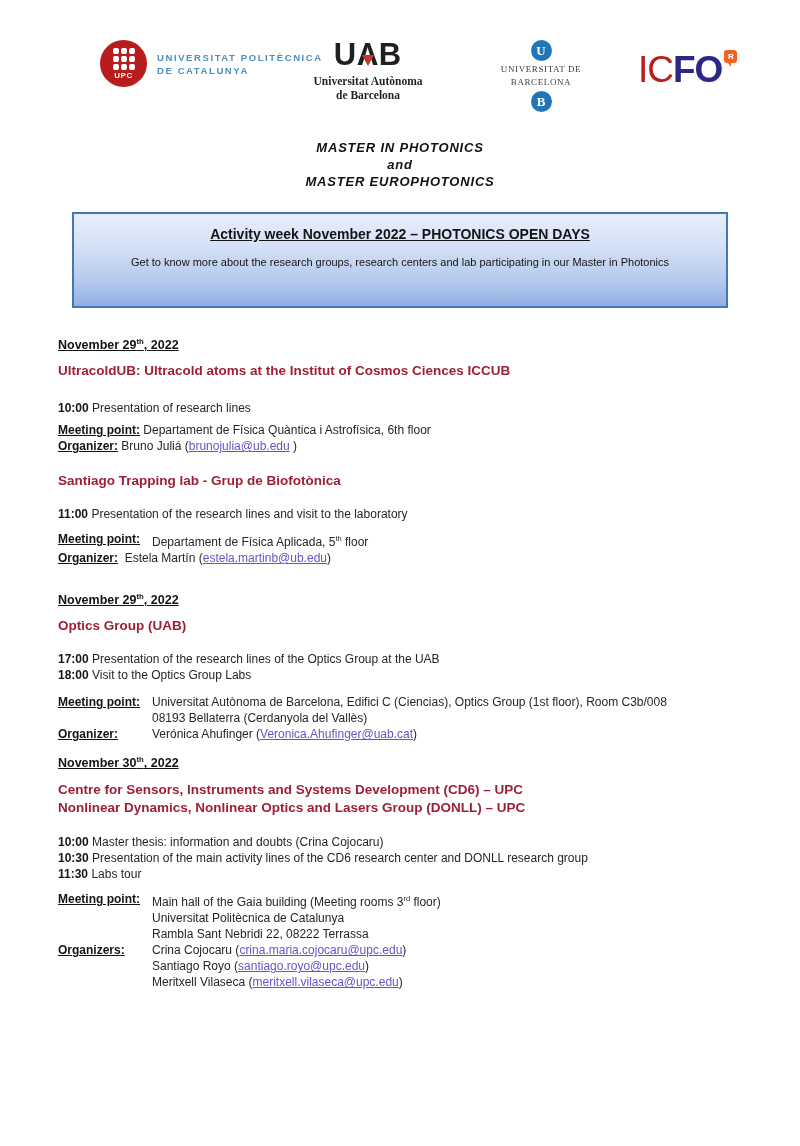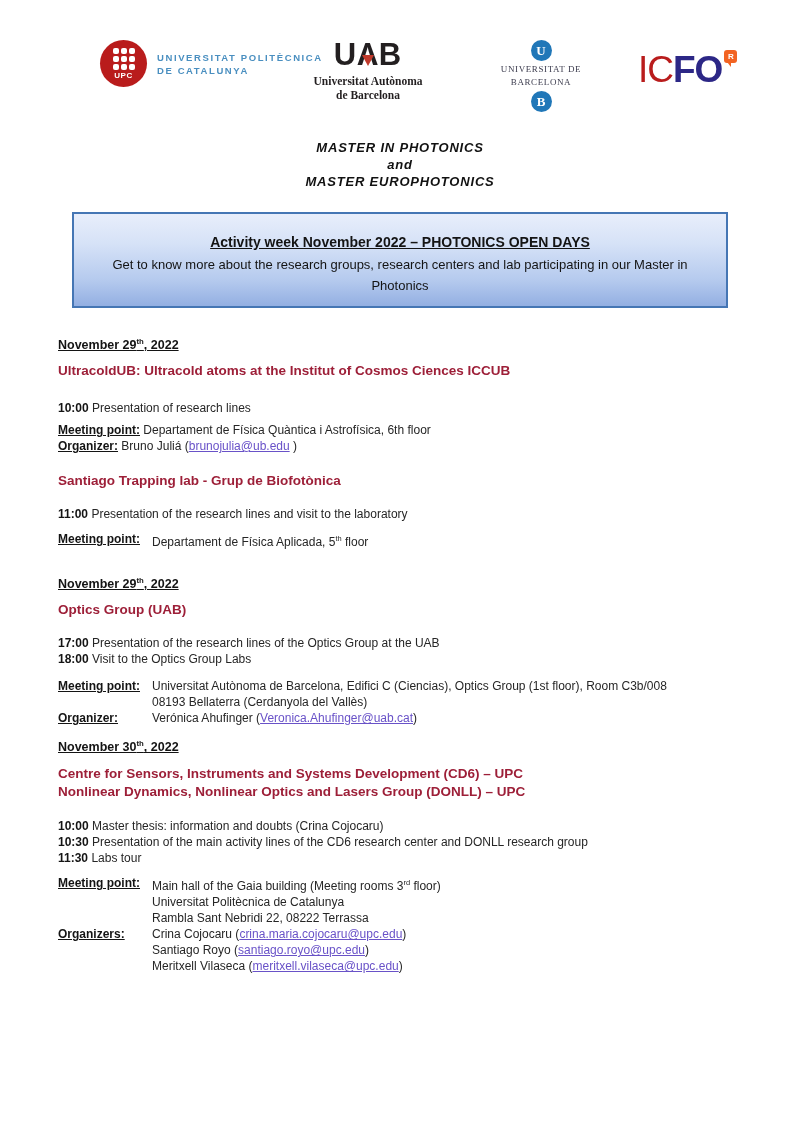--- a/index.html
+++ b/index.html
@@ -36,23 +36,23 @@
   .icfo-mark{display:inline-block;vertical-align:top;position:relative;top:-2px;left:2px;width:13px;height:13px;background:#f26322;color:#fff;
     font-size:8px;font-weight:bold;line-height:13px;text-align:center;border-radius:3px;letter-spacing:0;}
   .icfo-mark::after{content:"";position:absolute;left:3px;bottom:-4px;width:0;height:0;
     border-left:4px solid transparent;border-right:0 solid transparent;border-top:5px solid #f26322;}
   
   .doc-title{margin-top:34px;text-align:center;font-weight:bold;font-style:italic;font-size:13px;line-height:17px;letter-spacing:.8px;color:#111;}
   
   .banner{box-sizing:border-box;margin:22px 0 0 72px;width:656px;height:96px;
     border:2px solid #4576b4;
     background:linear-gradient(to bottom,#e8eefb 0%,#d6e2f7 32%,#b5caee 72%,#93afe2 100%);
-    text-align:center;padding-top:20px;}
+    text-align:center;padding-top:12px;}
   .banner-heading{font-size:14px;font-weight:bold;text-decoration:underline;color:#141414;}
-  .banner-sub{margin:4px auto 0;width:620px;font-size:13px;line-height:21px;color:#141414;}
+  .banner-sub{margin:10px auto 0;width:620px;font-size:11px;line-height:21px;color:#141414;}
   
   .content{padding:0 50px 0 58px;}
   .date{font-weight:bold;font-size:12.5px;color:#141414;line-height:16px;}
   .date .u{text-decoration:underline;}
   .sec-title{font-weight:bold;font-size:13.5px;color:#9d1f38;line-height:18px;}
   .sched{line-height:16px;}
   .sched .t{font-weight:bold;color:#141414;}
   .kv-row{display:flex;line-height:16px;}
   .kv-label{flex:0 0 94px;font-weight:bold;text-decoration:underline;color:#141414;}
   .kv-label.blank{text-decoration:none;}
@@ -128,20 +128,21 @@
     <div class="sched m-s0-sched"><span class="t">10:00</span> <span>Presentation of research lines</span></div>
     <div class="kv-inline m-s0-meet"><span class="lbl">Meeting point:</span> <span>Departament de Física Quàntica i Astrofísica, 6th floor</span></div>
     <div class="kv-inline"><span class="lbl">Organizer:</span> <span>Bruno Juliá (</span><a class="mail" href="#">brunojulia@ub.edu</a><span> )</span></div>
 
     <div class="sec-title m-s1-title">Santiago Trapping lab - Grup de Biofotònica</div>
     <div class="sched m-s1-sched"><span class="t">11:00</span> <span>Presentation of the research lines and visit to the laboratory</span></div>
     <div class="kv-row m-s1-meet">
       <span class="kv-label">Meeting point:</span>
       <span><span>Departament de Física Aplicada, 5</span><sup>th</sup><span> floor</span></span>
     </div>
+    <div class="kv-inline"><span class="lbl">Organizer:</span>&nbsp; <span>Estela Martín (</span><a class="mail" href="#">estela.martinb@ub.edu</a><span>)</span></div>
 
     <div class="date m-s2-date"><span class="u"><span>November 29</span><sup>th</sup><span>, 2022</span></span></div>
     <div class="sec-title m-s2-title">Optics Group (UAB)</div>
     <div class="m-s2-sched">
       <div class="sched"><span class="t">17:00</span> <span>Presentation of the research lines of the Optics Group at the UAB</span></div>
       <div class="sched"><span class="t">18:00</span> <span>Visit to the Optics Group Labs</span></div>
     </div>
     <div class="kv-row m-s2-meet">
       <span class="kv-label">Meeting point:</span>
       <span>Universitat Autònoma de Barcelona, Edifici C (Ciencias), Optics Group (1st floor), Room C3b/008</span>

